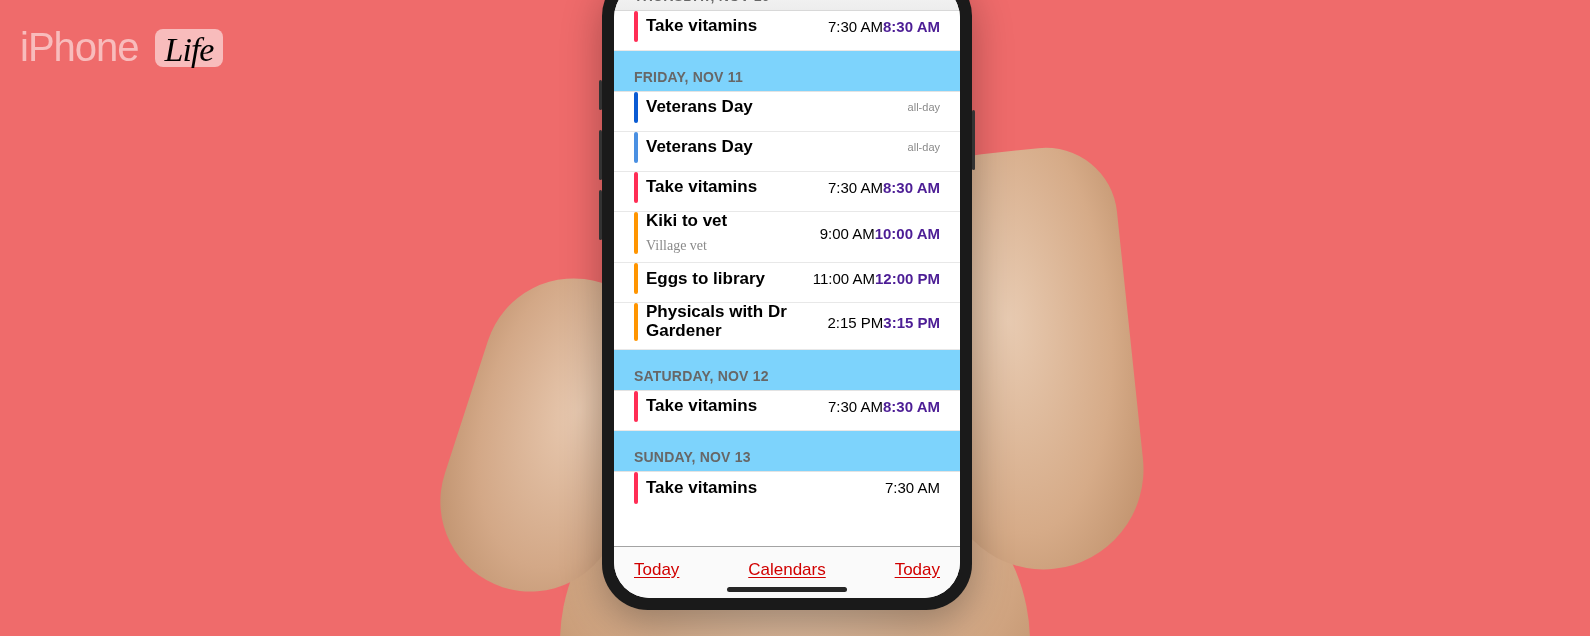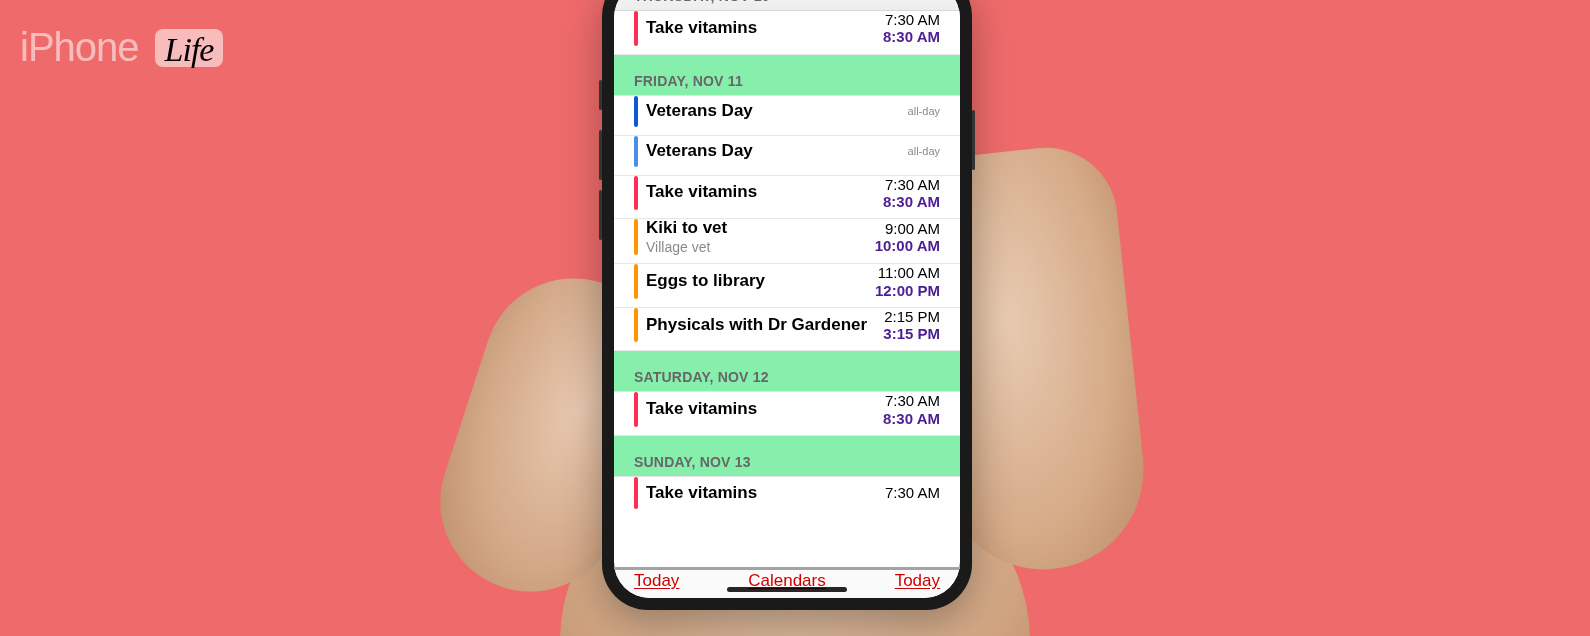--- a/index.html
+++ b/index.html
@@ -115,21 +115,21 @@
     border-bottom: 1px solid #d8d8d8;
     padding: 6px 20px;
     font-size: 14px;
     font-weight: 700;
     color: #676767;
     letter-spacing: 0.2px;
     text-transform: uppercase;
   }
   .section-header.first { border-top: none; }
   .section-header.plain {
-    background:#86efac;
+    background:#7dd3fc;
     border-top:none;
     border-bottom:1px solid #e3e3e3;
     padding: 18px 20px 6px 20px;
   }
 
   .event-row {
     display: flex;
     align-items: center;
     padding: 0 20px 8px 20px;
     border-bottom: 1px solid #e8e8e8;
@@ -154,40 +154,41 @@
   .event-title {
     font-size: 17px;
     font-weight: 700;
     color: #000;
     line-height: 1.1;
   }
   .event-sub {
     font-size: 14px;
     color: #8a8a8a;
     line-height: 1.2;
-    margin-top: 1px;
+    margin-top: 7px;
+    font-family: Liberation Serif, serif;
   }
   .event-times {
     flex: 0 0 auto;
     text-align: right;
     display: flex;
-    flex-direction: column;
+    flex-direction: row;
     justify-content: center;
     font-size: 15px;
     line-height: 1.15;
   }
   .event-times .t1 { color: #000; }
   .event-times .t2 { color: #4c1d95; font-weight: bold; }
   .event-times .allday { color: #8a8a8a; font-size:11px;}
 
   
   .toolbar {
     flex: 0 0 auto;
-    height: 31px;
-    border-top: 3px solid #a3a3a3;
+    height: 52px;
+    border-top: 1px solid #a3a3a3;
     display: flex;
     justify-content: space-between;
     align-items: center;
     padding: 0 20px 6px 20px;
     background: #fafafa;
     font-size: 17px;
   }
   .toolbar .tbtn {
     color: #d10000;
     text-decoration: underline;

